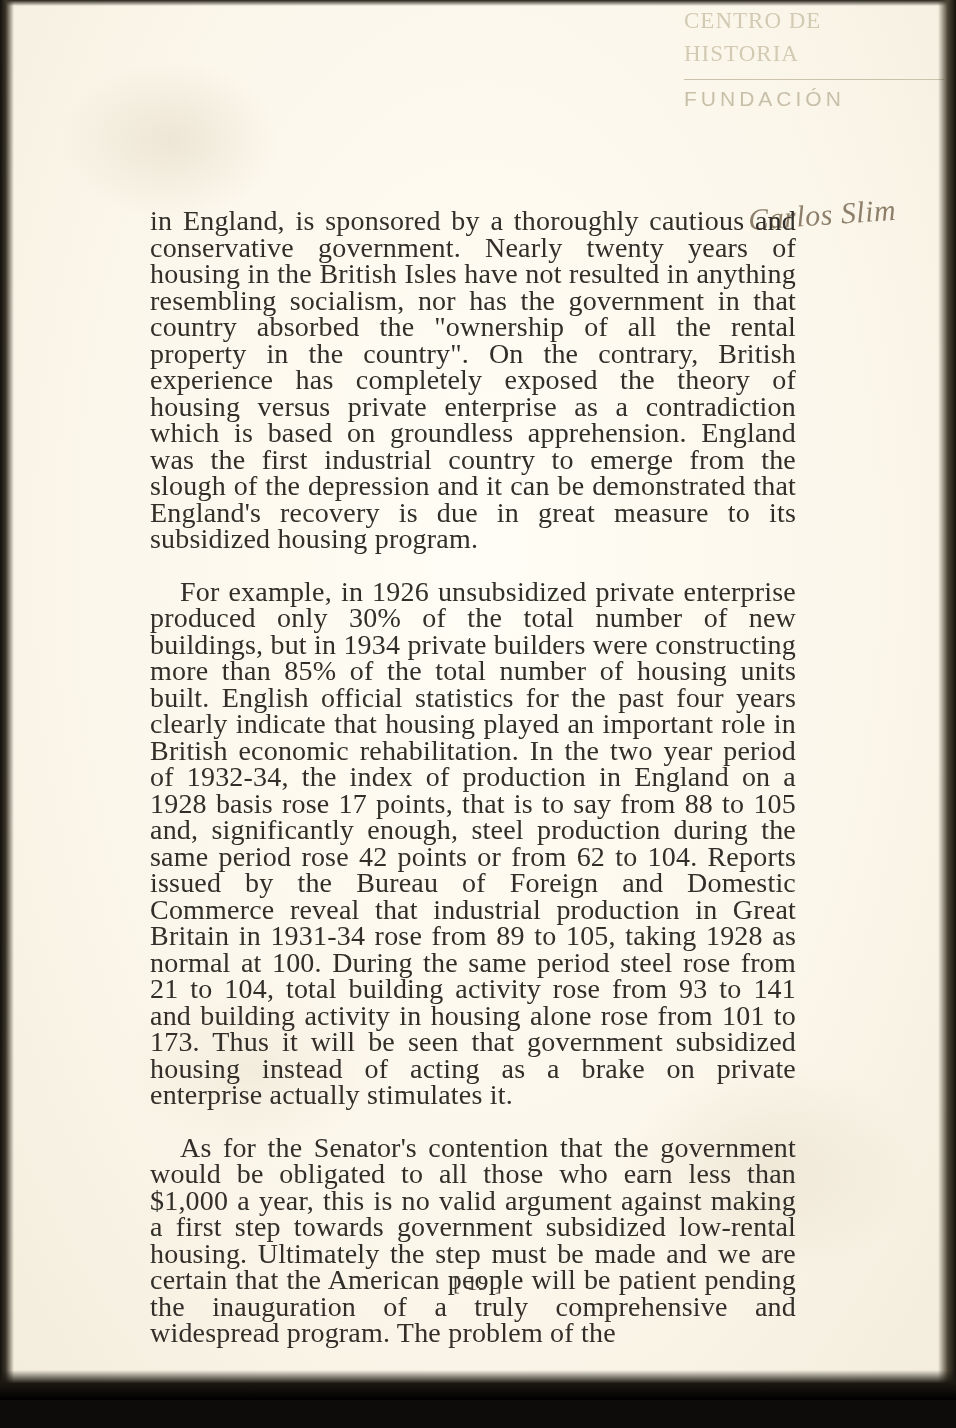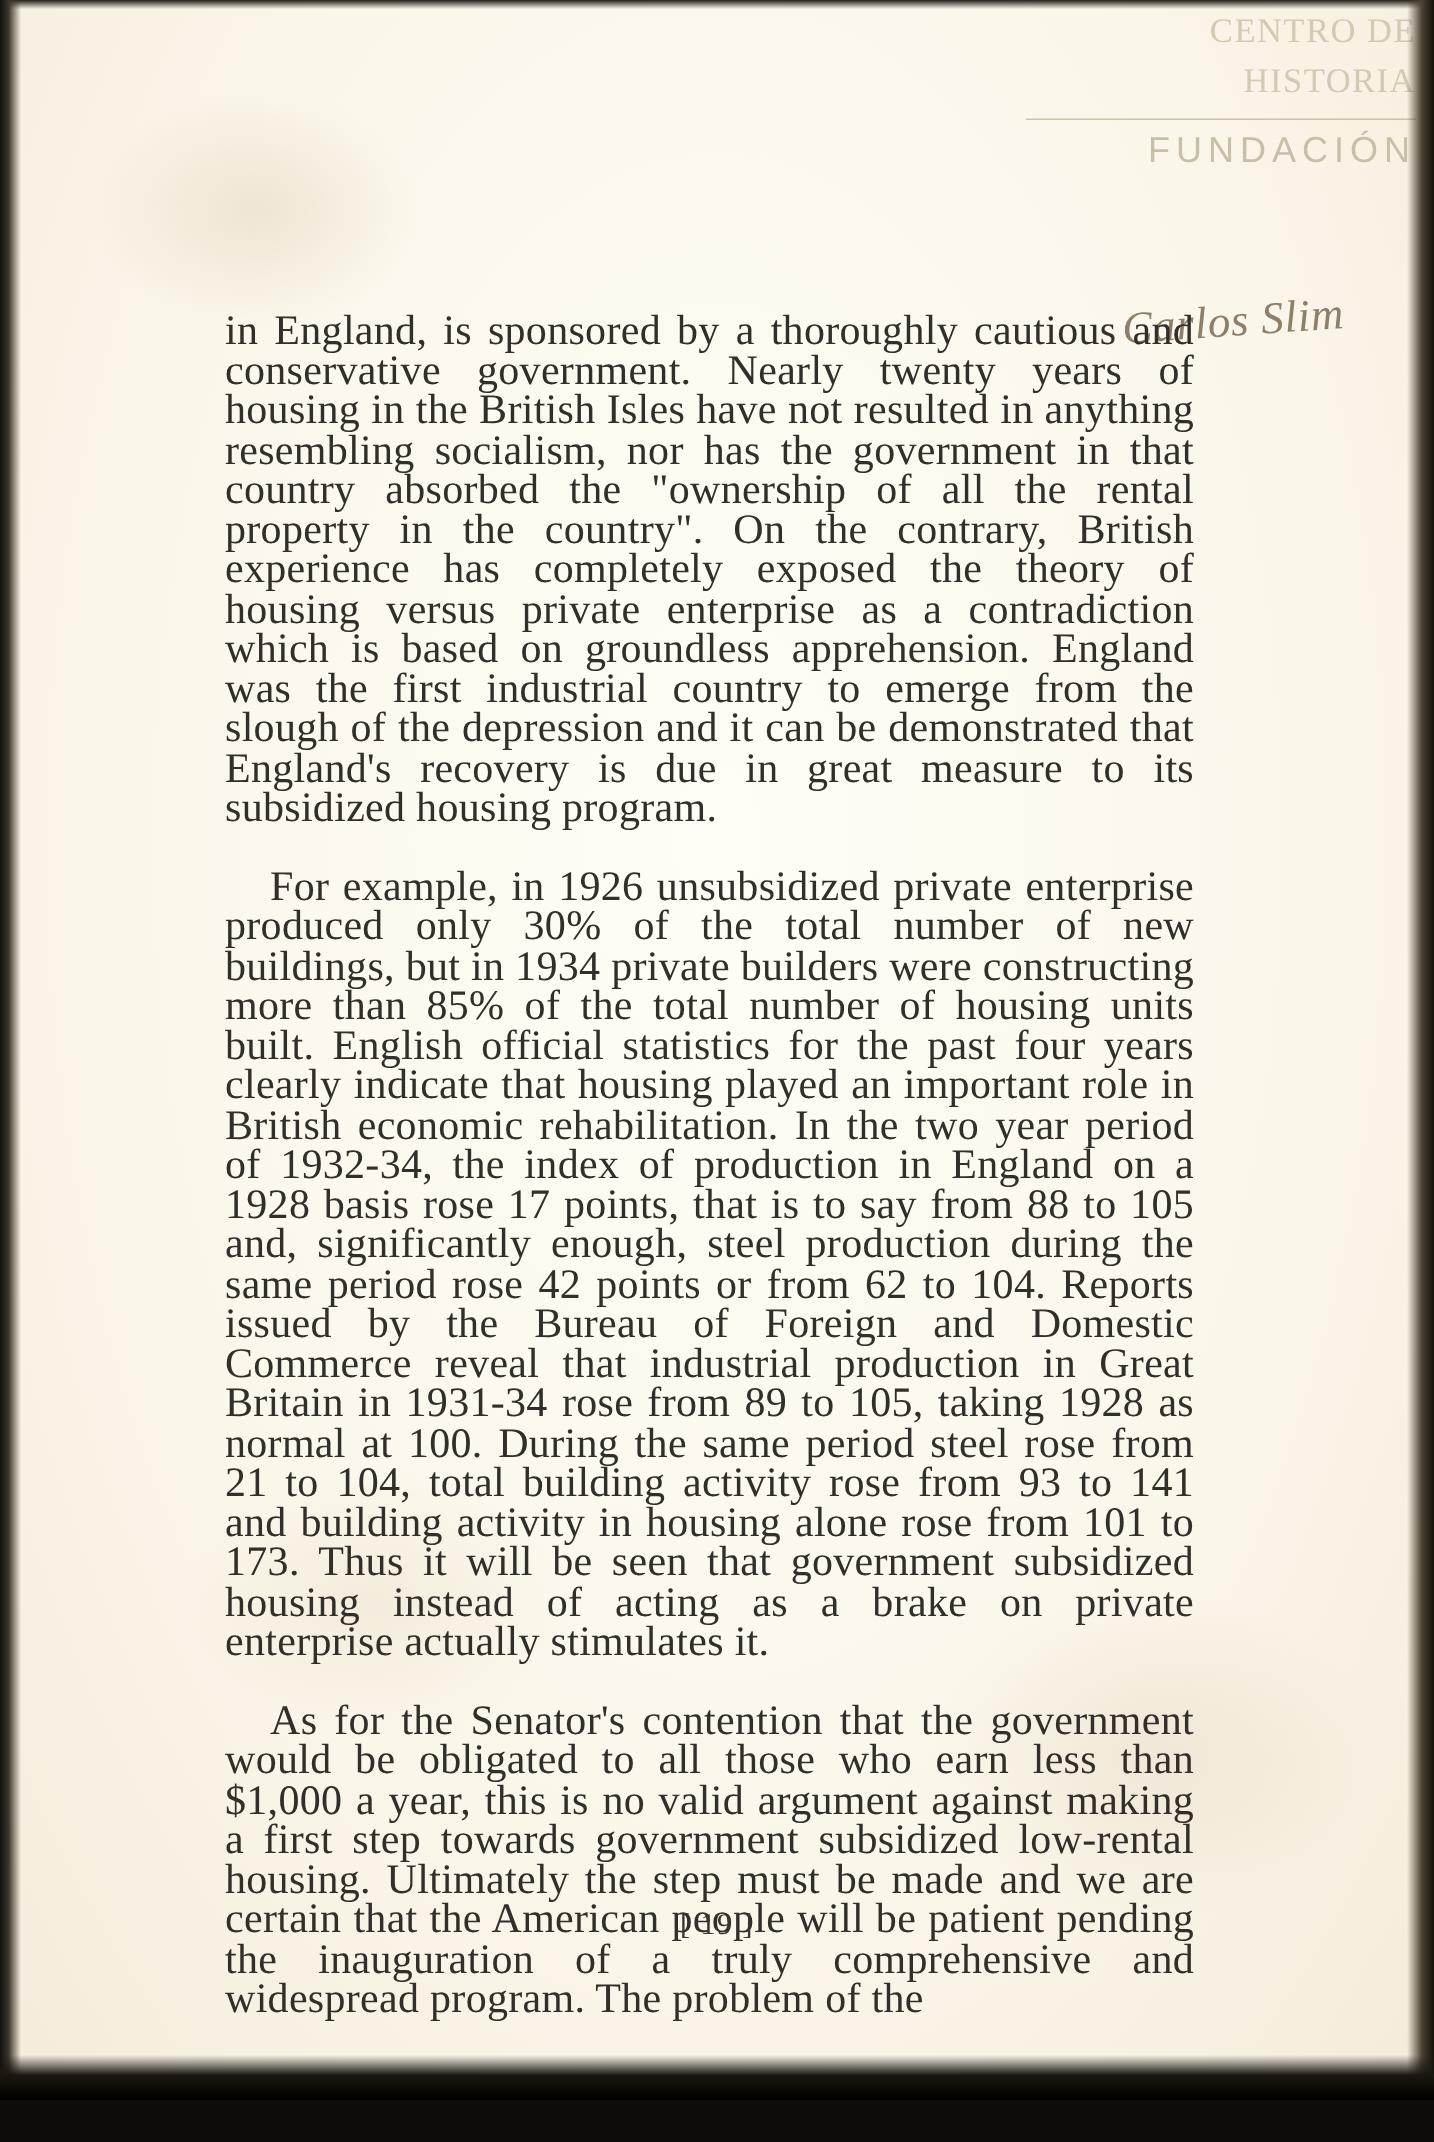--- a/index.html
+++ b/index.html
@@ -51,39 +51,39 @@
     width: 956px; height: 6px;
     background: linear-gradient(to bottom, #241f17 0%, rgba(253,248,236,0) 100%);
   }
 
   
   .watermark {
     position: absolute;
     right: 12px;
     top: 4px;
     width: 260px;
-    text-align: right;
+    text-align: left;
     color: #cfc6b0;
     font-family: "Liberation Serif", serif;
     letter-spacing: 1px;
     line-height: 1.45;
     user-select: none;
   }
   .watermark .wm-line {
     font-size: 23px;
     color: #d3cab4;
   }
   .wm-rule {
     margin: 8px 0 4px 0;
     height: 1px;
     background: #cbc2ac;
   }
   .wm-fundacion {
     font-family: "Liberation Sans", sans-serif;
-    font-size: 24px;
+    font-size: 21px;
     letter-spacing: 4px;
     color: #c8bfa9;
   }
   .wm-signature {
     position: absolute;
     right: 8px;
     top: 196px;
     width: 200px;
     text-align: left;
     font-family: "Liberation Serif", serif;

